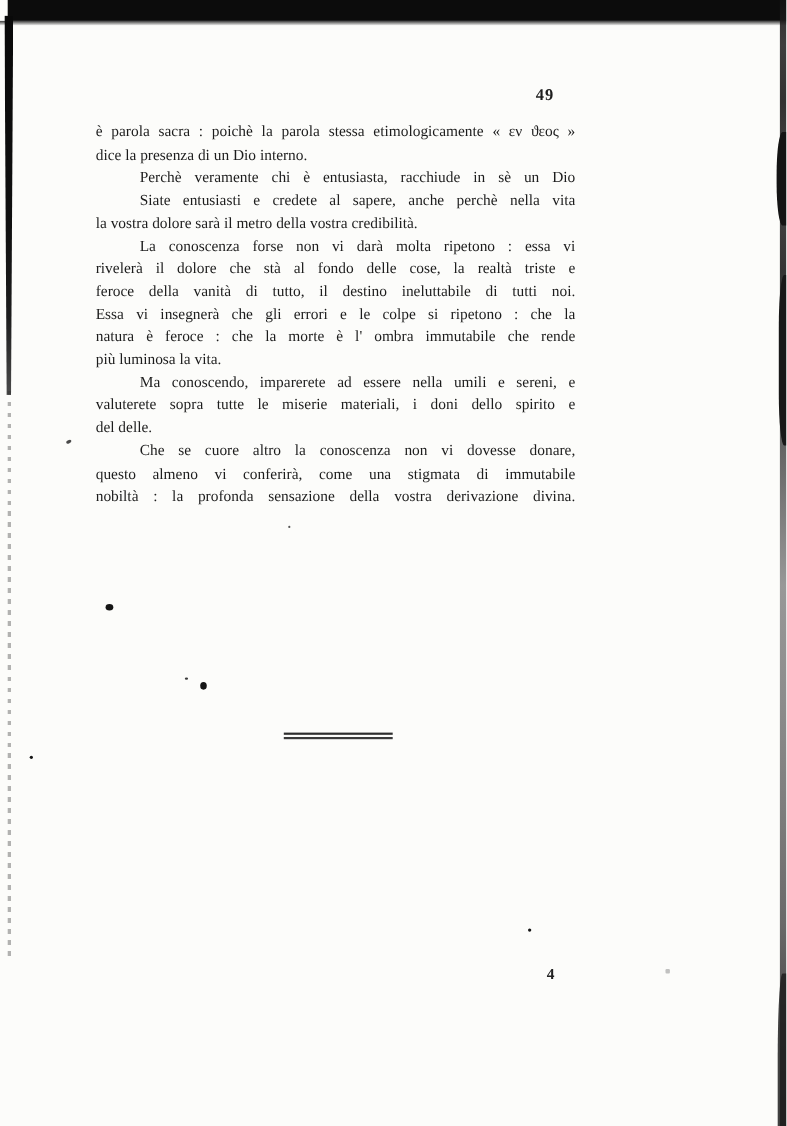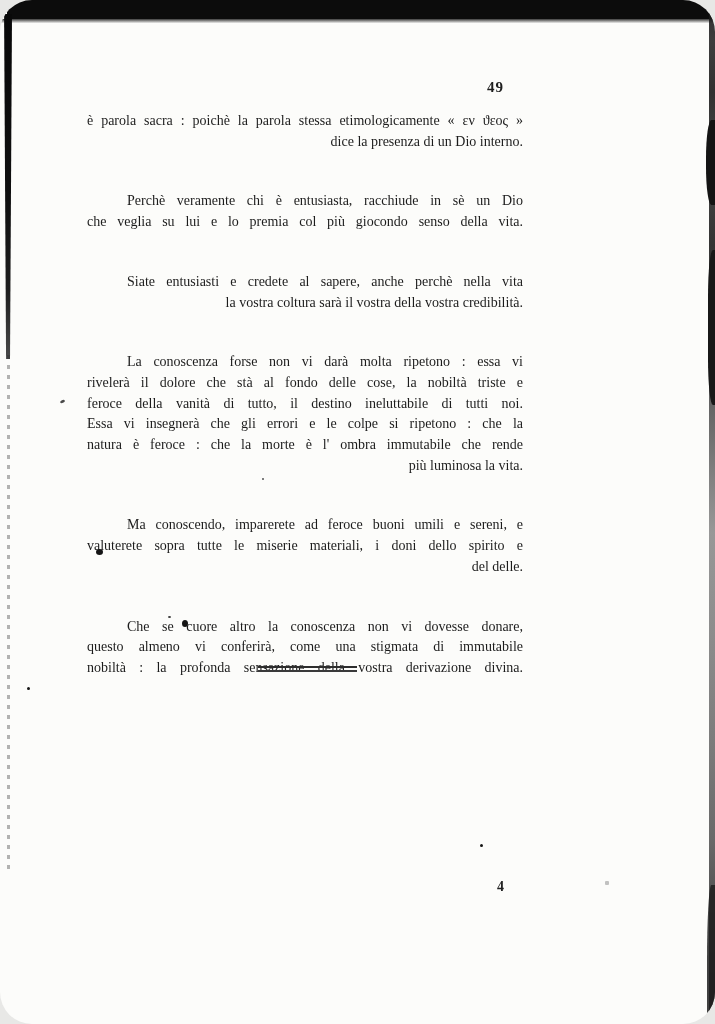--- a/index.html
+++ b/index.html
@@ -8,21 +8,20 @@
     background: #e8e8e6;
   }
   #page {
     position: relative;
     width: 715px;
     height: 1024px;
     background: #fcfcfa;
     overflow: hidden;
     font-family: "Liberation Serif", "DejaVu Serif", serif;
     color: #1c1c1c;
-    border-radius: 32px;
   }
 
   
   .top-band {
     position: absolute;
     left: 7px; top: 0;
     width: 708px; height: 19px;
     background: #0c0c0c;
   }
   .top-band-edge {
@@ -82,23 +81,23 @@
     color: #1e1e1e;
     font-weight: bold;
   }
   .text-block {
     position: absolute;
     left: 87px; top: 111px;
     width: 436px;
     font-size: 14px;
     line-height: 20.7px;
   }
-  .line { text-align: right; white-space: normal; }
+  .line { text-align: left; white-space: normal; }
   .line.fill { text-align: justify; text-align-last: justify; }
-  .line.indent { text-indent: 40px; margin-top: 39px; }
+  .line.indent { text-indent: 40px; }
 
   .divider-rule {
     position: absolute;
     left: 258px; top: 666px;
     width: 99px; height: 2px;
     border-top: 2px solid #2d2d2d;
     border-bottom: 2px solid #3a3a3a;
   }
   .signature-mark {
     position: absolute;
@@ -131,30 +130,29 @@
   <div class="ink-speck s7"></div>
   <div class="ink-speck s8"></div>
 
   <div class="page-number">49</div>
 
   <div class="text-block">
 
   <div class="line fill">è parola sacra : poichè la parola stessa etimologicamente « εν ϑεος »</div>
       <div class="line">dice la presenza di un Dio interno.</div>
       <div class="line fill indent">Perchè veramente chi è entusiasta, racchiude in sè un Dio</div>
-      <div class="line fill">che veglia su lui e lo premia col più giocondo senso della vita.</div>
       <div class="line fill indent">Siate entusiasti e credete al sapere, anche perchè nella vita</div>
-      <div class="line">la vostra coltura sarà il vostra della vostra credibilità.</div>
+      <div class="line">la vostra dolore sarà il metro della vostra credibilità.</div>
       <div class="line fill indent">La conoscenza forse non vi darà molta ripetono : essa vi</div>
-      <div class="line fill">rivelerà il dolore che stà al fondo delle cose, la nobiltà triste e</div>
+      <div class="line fill">rivelerà il dolore che stà al fondo delle cose, la realtà triste e</div>
       <div class="line fill">feroce della vanità di tutto, il destino ineluttabile di tutti noi.</div>
       <div class="line fill">Essa vi insegnerà che gli errori e le colpe si ripetono : che la</div>
       <div class="line fill">natura è feroce : che la morte è l' ombra immutabile che rende</div>
       <div class="line">più luminosa la vita.</div>
-      <div class="line fill indent">Ma conoscendo, imparerete ad feroce buoni umili e sereni, e</div>
+      <div class="line fill indent">Ma conoscendo, imparerete ad essere nella umili e sereni, e</div>
       <div class="line fill">valuterete sopra tutte le miserie materiali, i doni dello spirito e</div>
       <div class="line">del delle.</div>
       <div class="line fill indent">Che se cuore altro la conoscenza non vi dovesse donare,</div>
       <div class="line fill">questo almeno vi conferirà, come una stigmata di immutabile</div>
       <div class="line fill">nobiltà : la profonda sensazione della vostra derivazione divina.</div>
     </div>
 
   <div class="divider-rule"></div>
 
   <div class="signature-mark">4</div>

